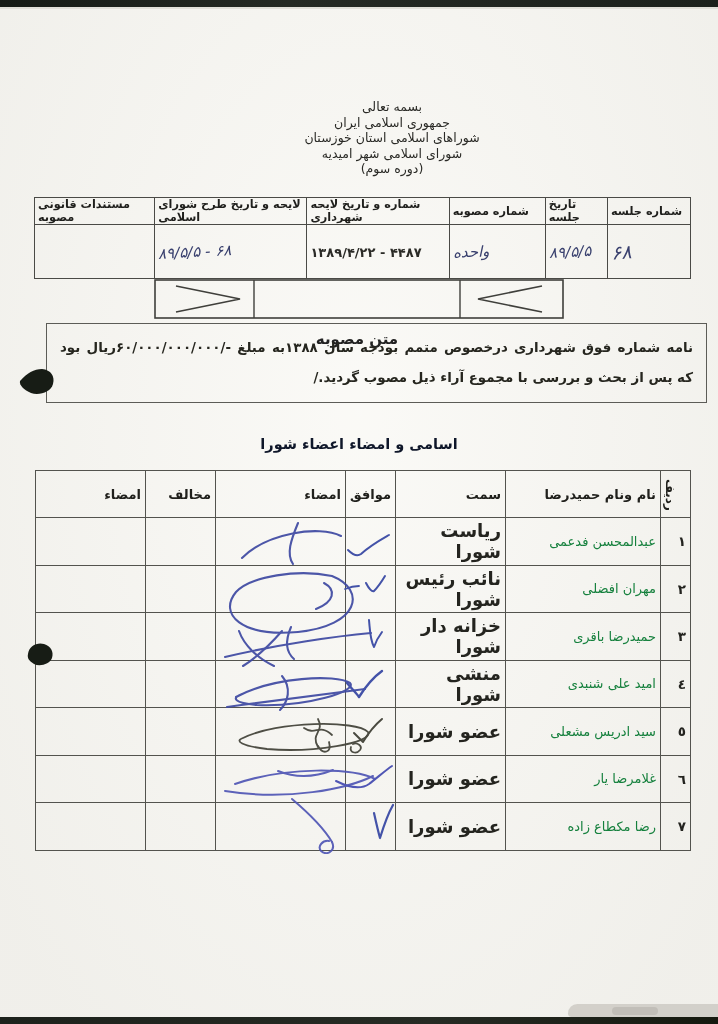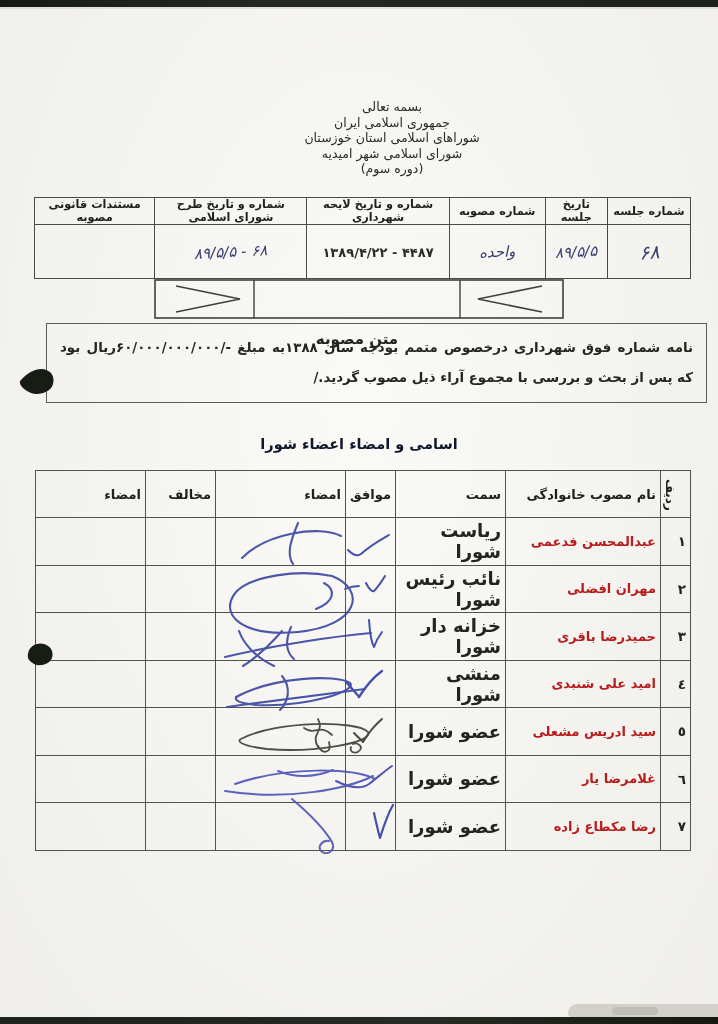--- a/index.html
+++ b/index.html
@@ -23,21 +23,21 @@
     border-radius:6px;opacity:.6;}
 
   
   .letterhead{position:absolute;top:99px;left:0;width:718px;text-align:center;
     transform:translateX(33px);font-size:12.5px;line-height:15.5px;color:#2a2a26;}
   .letterhead div{white-space:nowrap;}
 
   
   table{border-collapse:collapse;table-layout:fixed;}
   .meta-table{position:absolute;left:34px;top:197px;width:657px;direction:rtl;}
-  .meta-table th,.meta-table td{border:1.4px solid #4a4a46;padding:0 3px;text-align:center;}
+  .meta-table th,.meta-table td{border:1.4px solid #4a4a46;padding:0 3px;text-align:left;}
   .meta-table th{height:25px;font-size:11.3px;font-weight:bold;color:#1f1f1c;}
   .meta-table td{height:53px;vertical-align:middle;}
   .printed-val{font-weight:bold;font-size:13px;color:#2b2b27;}
   .hand{display:inline-block;color:#39406e;font-size:15px;font-style:italic;transform:rotate(-2deg);}
   .hand-big{font-size:19px;letter-spacing:5px;transform:rotate(-5deg);}
   .hand-date{font-size:15px;letter-spacing:1px;transform:rotate(-3deg);}
 
   
   .banner{position:absolute;left:154px;top:279px;width:410px;height:40px;}
   .banner svg{position:absolute;inset:0;}
@@ -52,21 +52,21 @@
     padding:9px 13px 0 13px;font-size:13.4px;font-weight:bold;line-height:30px;color:#26261f;}
 
   
   .members-title{position:absolute;top:436px;left:0;width:718px;text-align:center;
     font-size:14.5px;font-weight:bold;color:#0f172a;direction:rtl;}
   .members-table{position:absolute;left:35px;top:470px;width:655px;direction:rtl;}
   .members-table th,.members-table td{border:1.4px solid #53534e;text-align:right;vertical-align:middle;padding:0 4px;}
   .members-table th{height:46px;font-size:13px;font-weight:bold;color:#20201c;}
   .members-table td{height:46.5px;}
   .row-no{font-size:13.5px;font-weight:bold;}
-  .member-name{font-size:13px;font-weight:bold;color:#b91c1c;}
+  .member-name{font-size:13px;font-weight:normal;color:#15803d;}
   .member-pos{font-size:18px;font-weight:bold;color:#24241f;}
   .rot{display:inline-block;transform:rotate(90deg);font-size:12px;white-space:nowrap;}
 
   .sig-overlay{position:absolute;left:35px;top:470px;width:655px;height:384px;pointer-events:none;}
 
   .blob{position:absolute;pointer-events:none;}
 </style>
 </head>
 <body>
 
@@ -90,21 +90,21 @@
     <col style="width:142px">
       <col style="width:152px">
       <col style="width:120px">
   </colgroup>
   <tbody>
       <tr>
     <th>شماره جلسه</th>
     <th>تاریخ جلسه</th>
     <th>شماره مصوبه</th>
     <th>شماره و تاریخ  لایحه شهرداری</th>
-    <th>شماره و تاریخ طرح شورای اسلامی</th>
+    <th>لایحه و تاریخ طرح شورای اسلامی</th>
     <th>مستندات قانونی مصوبه</th>
   </tr>
   <tr>
     <td><span class="hand hand-big">۶۸</span></td>
     <td><span class="hand hand-date">۸۹/۵/۵</span></td>
     <td><span class="hand">واحده</span></td>
     <td><span class="printed-val">۴۴۸۷ ‏- ۱۳۸۹/۴/۲۲</span></td>
     <td><span class="hand hand-date">۶۸ ‏- ۸۹/۵/۵</span></td>
     <td></td>
   </tr>
@@ -132,21 +132,21 @@
       <col style="width:155px">
       <col style="width:110px">
     <col style="width:50px">
       <col style="width:130px">
       <col style="width:70px">
       <col style="width:110px">
   </colgroup>
   <tbody>
       <tr>
     <th><span class="rot">ردیف</span></th>
-    <th>نام مصوب خانوادگی</th>
+    <th>نام ونام حمیدرضا</th>
     <th>سمت</th>
     <th>موافق</th>
     <th>امضاء</th>
     <th>مخالف</th>
     <th>امضاء</th>
   </tr>
   <tr>
     <td class="row-no">١</td>
     <td class="member-name">عبدالمحسن فدعمی</td>
     <td class="member-pos">ریاست شورا</td>

